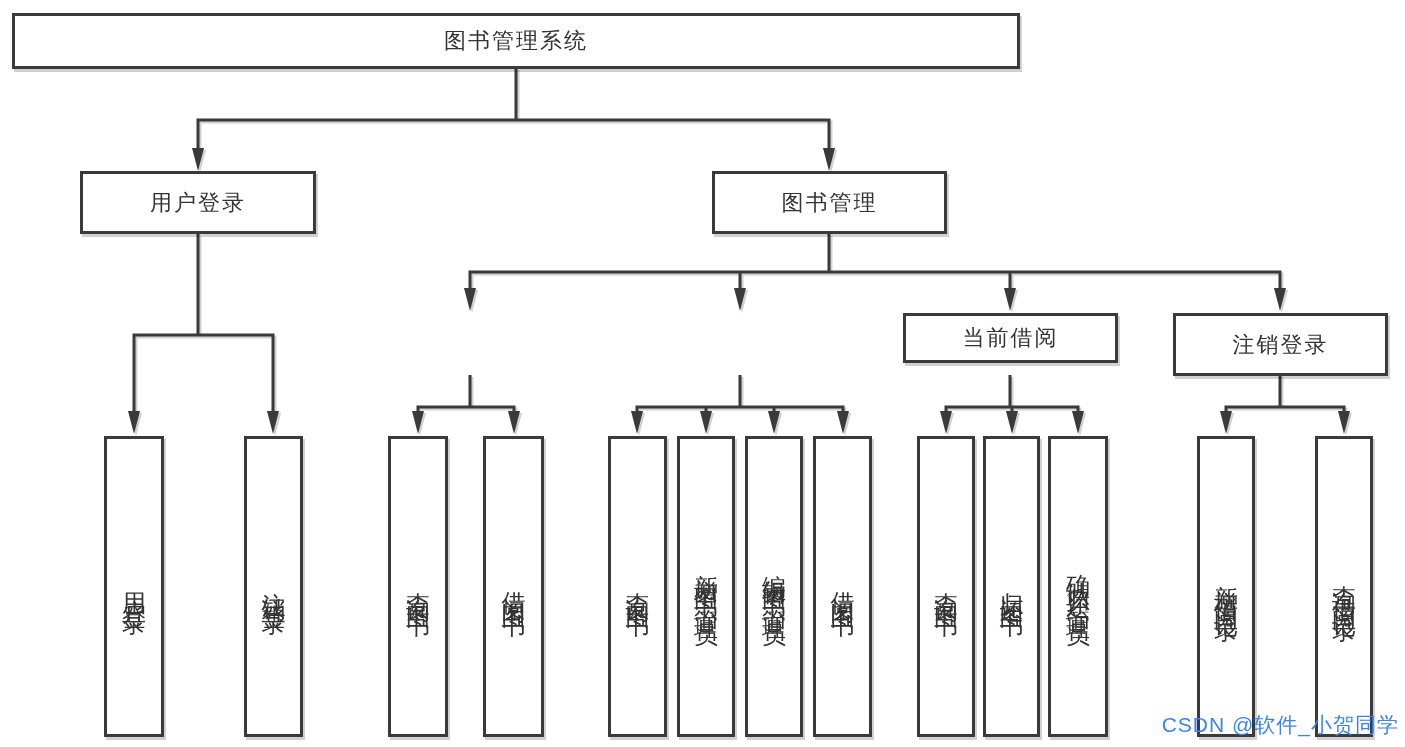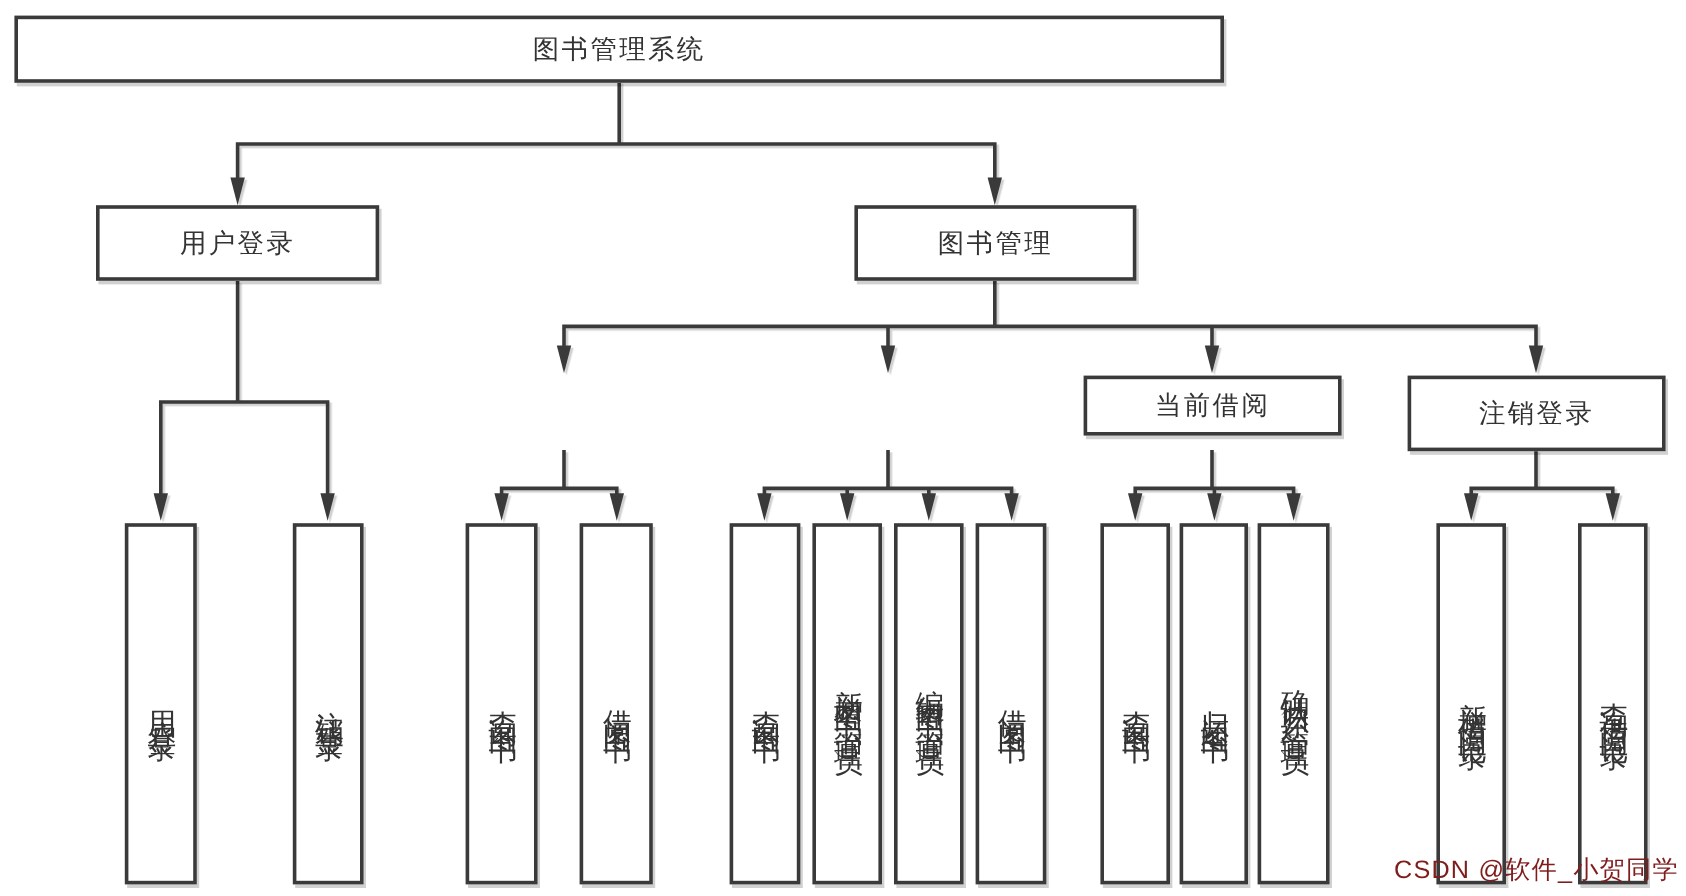--- a/index.html
+++ b/index.html
@@ -16,21 +16,21 @@
     border:3px solid #3a3a3a;display:flex;align-items:center;justify-content:center;
     box-shadow:2px 3px 0 rgba(0,0,0,0.18);z-index:2;
   }
   .hnode{font-size:22px;letter-spacing:2px;white-space:nowrap;}
   .vnode .vtext{
     writing-mode:vertical-rl;text-orientation:mixed;
     font-size:24px;letter-spacing:7px;line-height:1;white-space:nowrap;
   }
   .watermark{
     position:absolute;top:711px;right:6px;z-index:6;
-    font-size:21px;letter-spacing:1px;color:#7f1d1d;white-space:nowrap;
+    font-size:21px;letter-spacing:1px;color:#3b82f6;white-space:nowrap;
   }
 </style>
 </head>
 <body>
 
 <div class="stage">
 
   <svg class="wires" viewBox="0 0 1405 747" xmlns="http://www.w3.org/2000/svg">
     <g stroke="#3a3a3a" stroke-width="3" fill="none">
 

